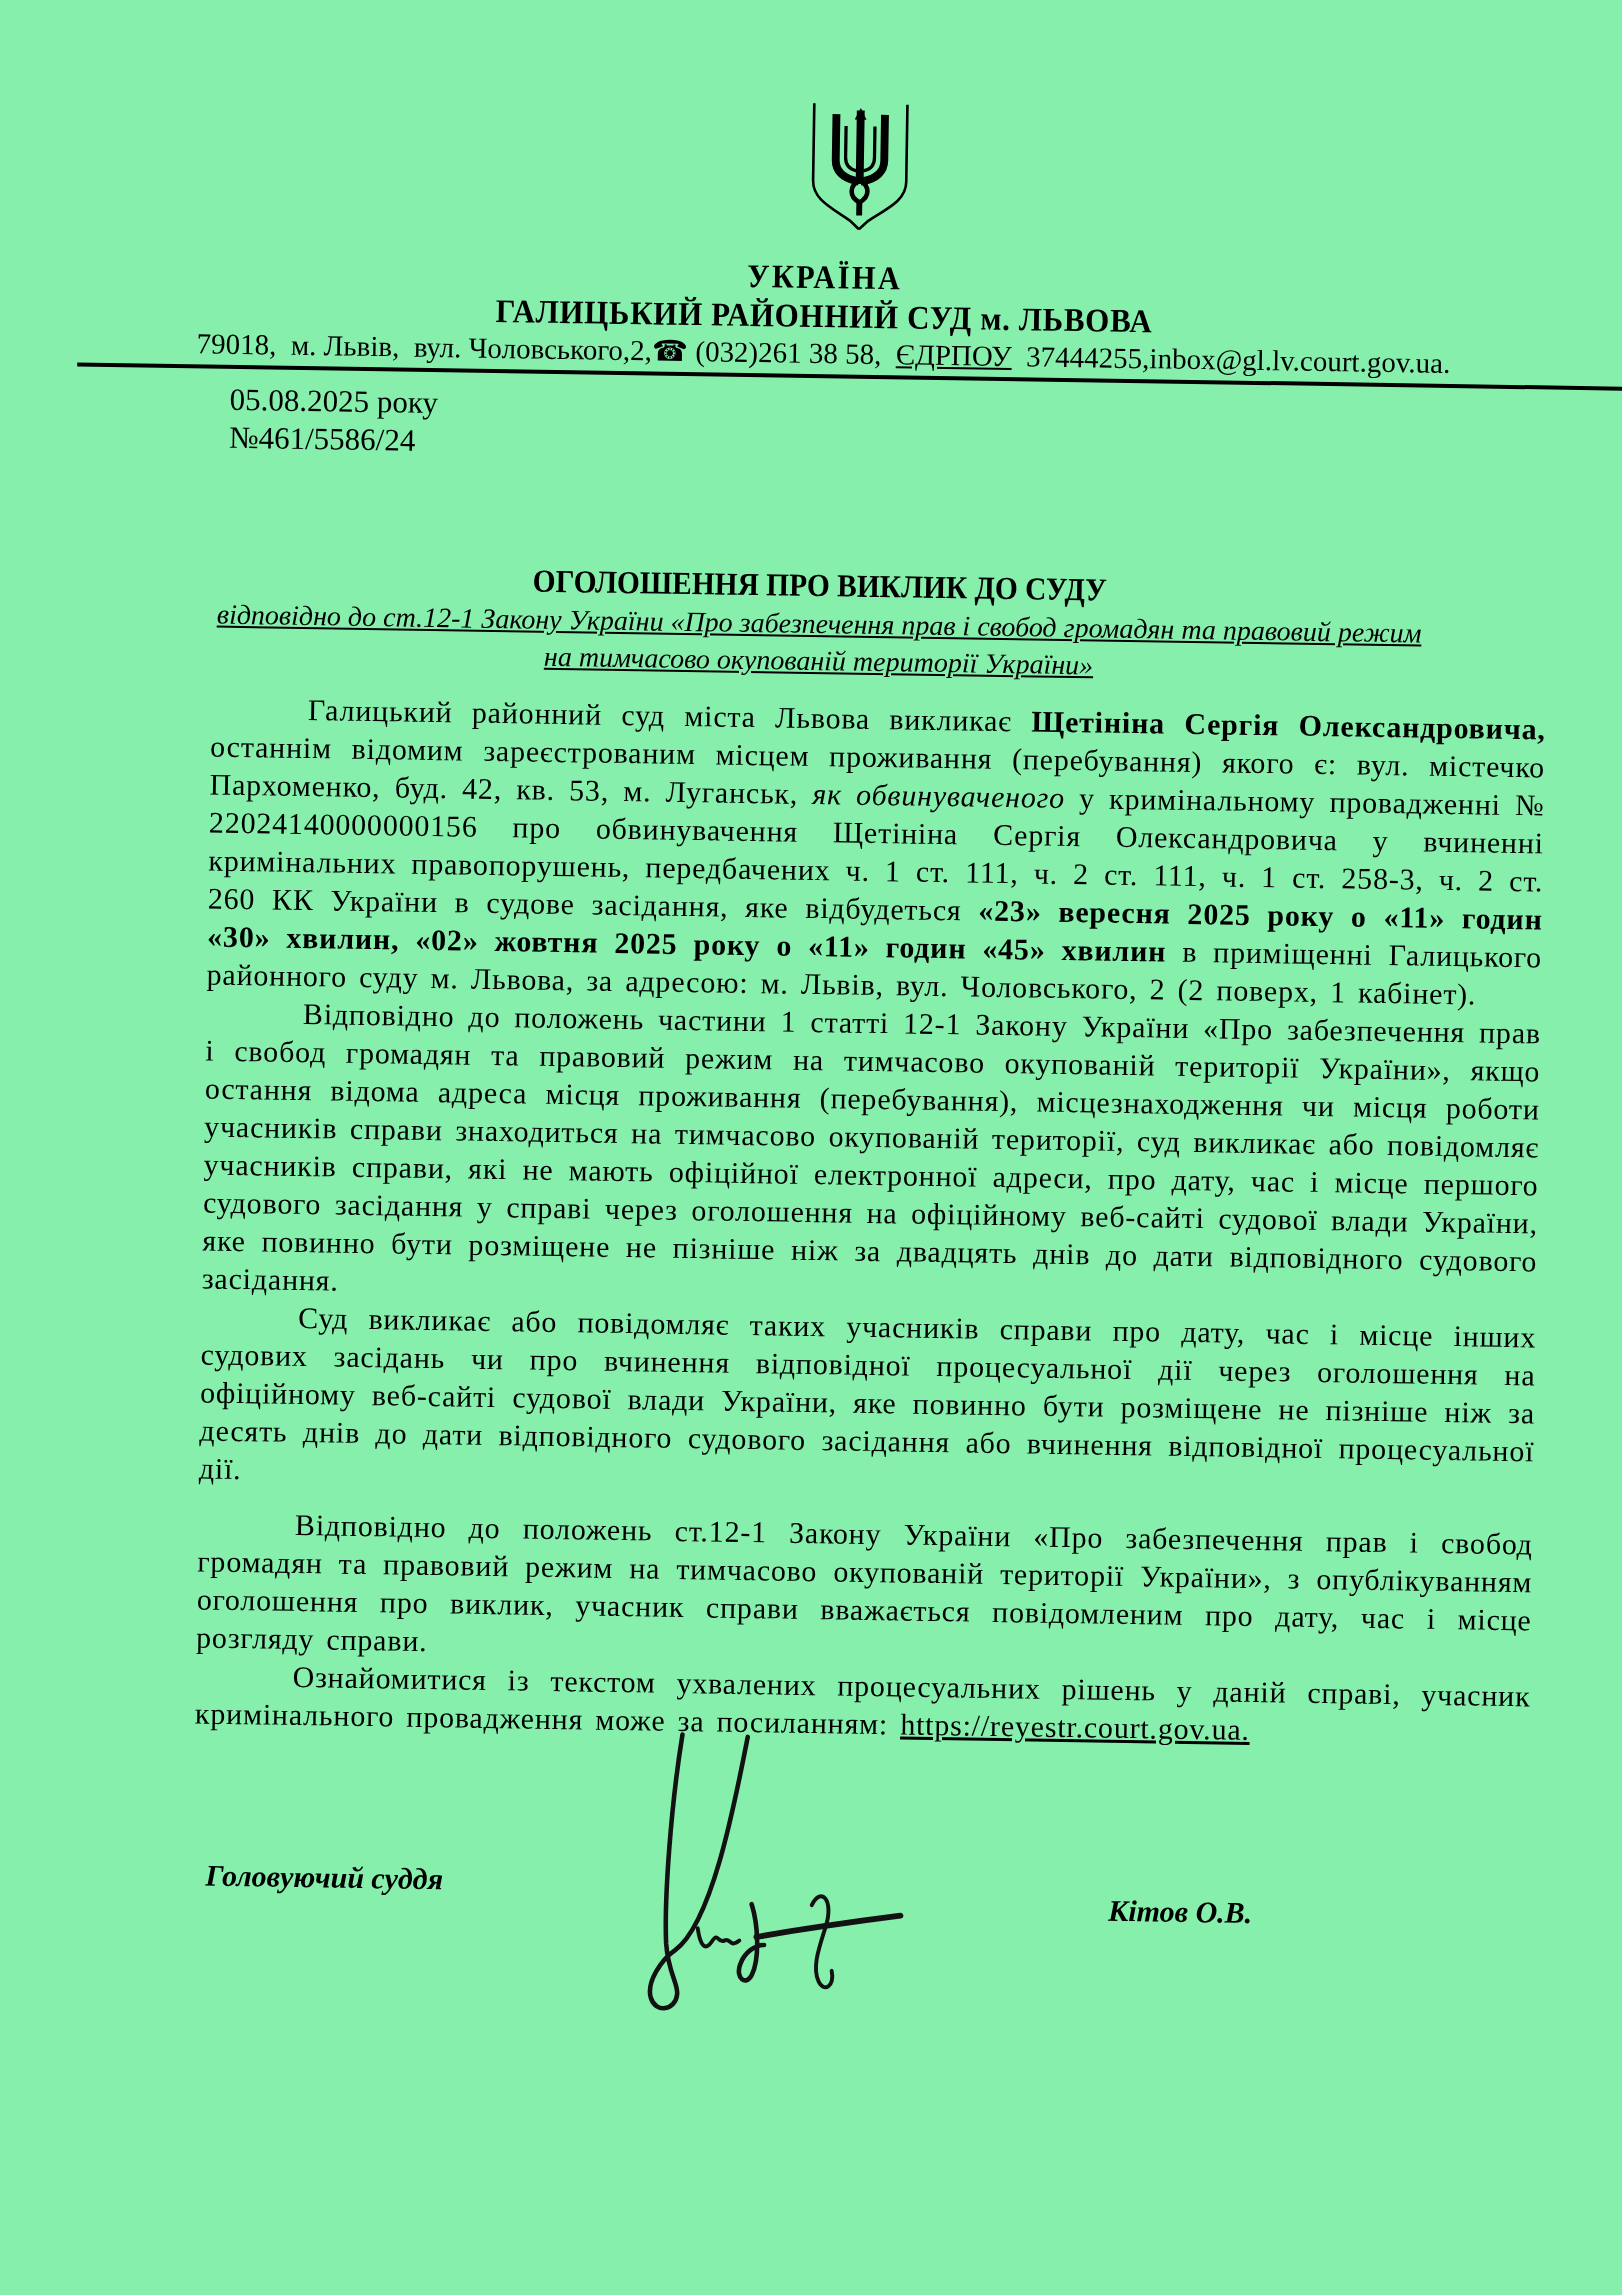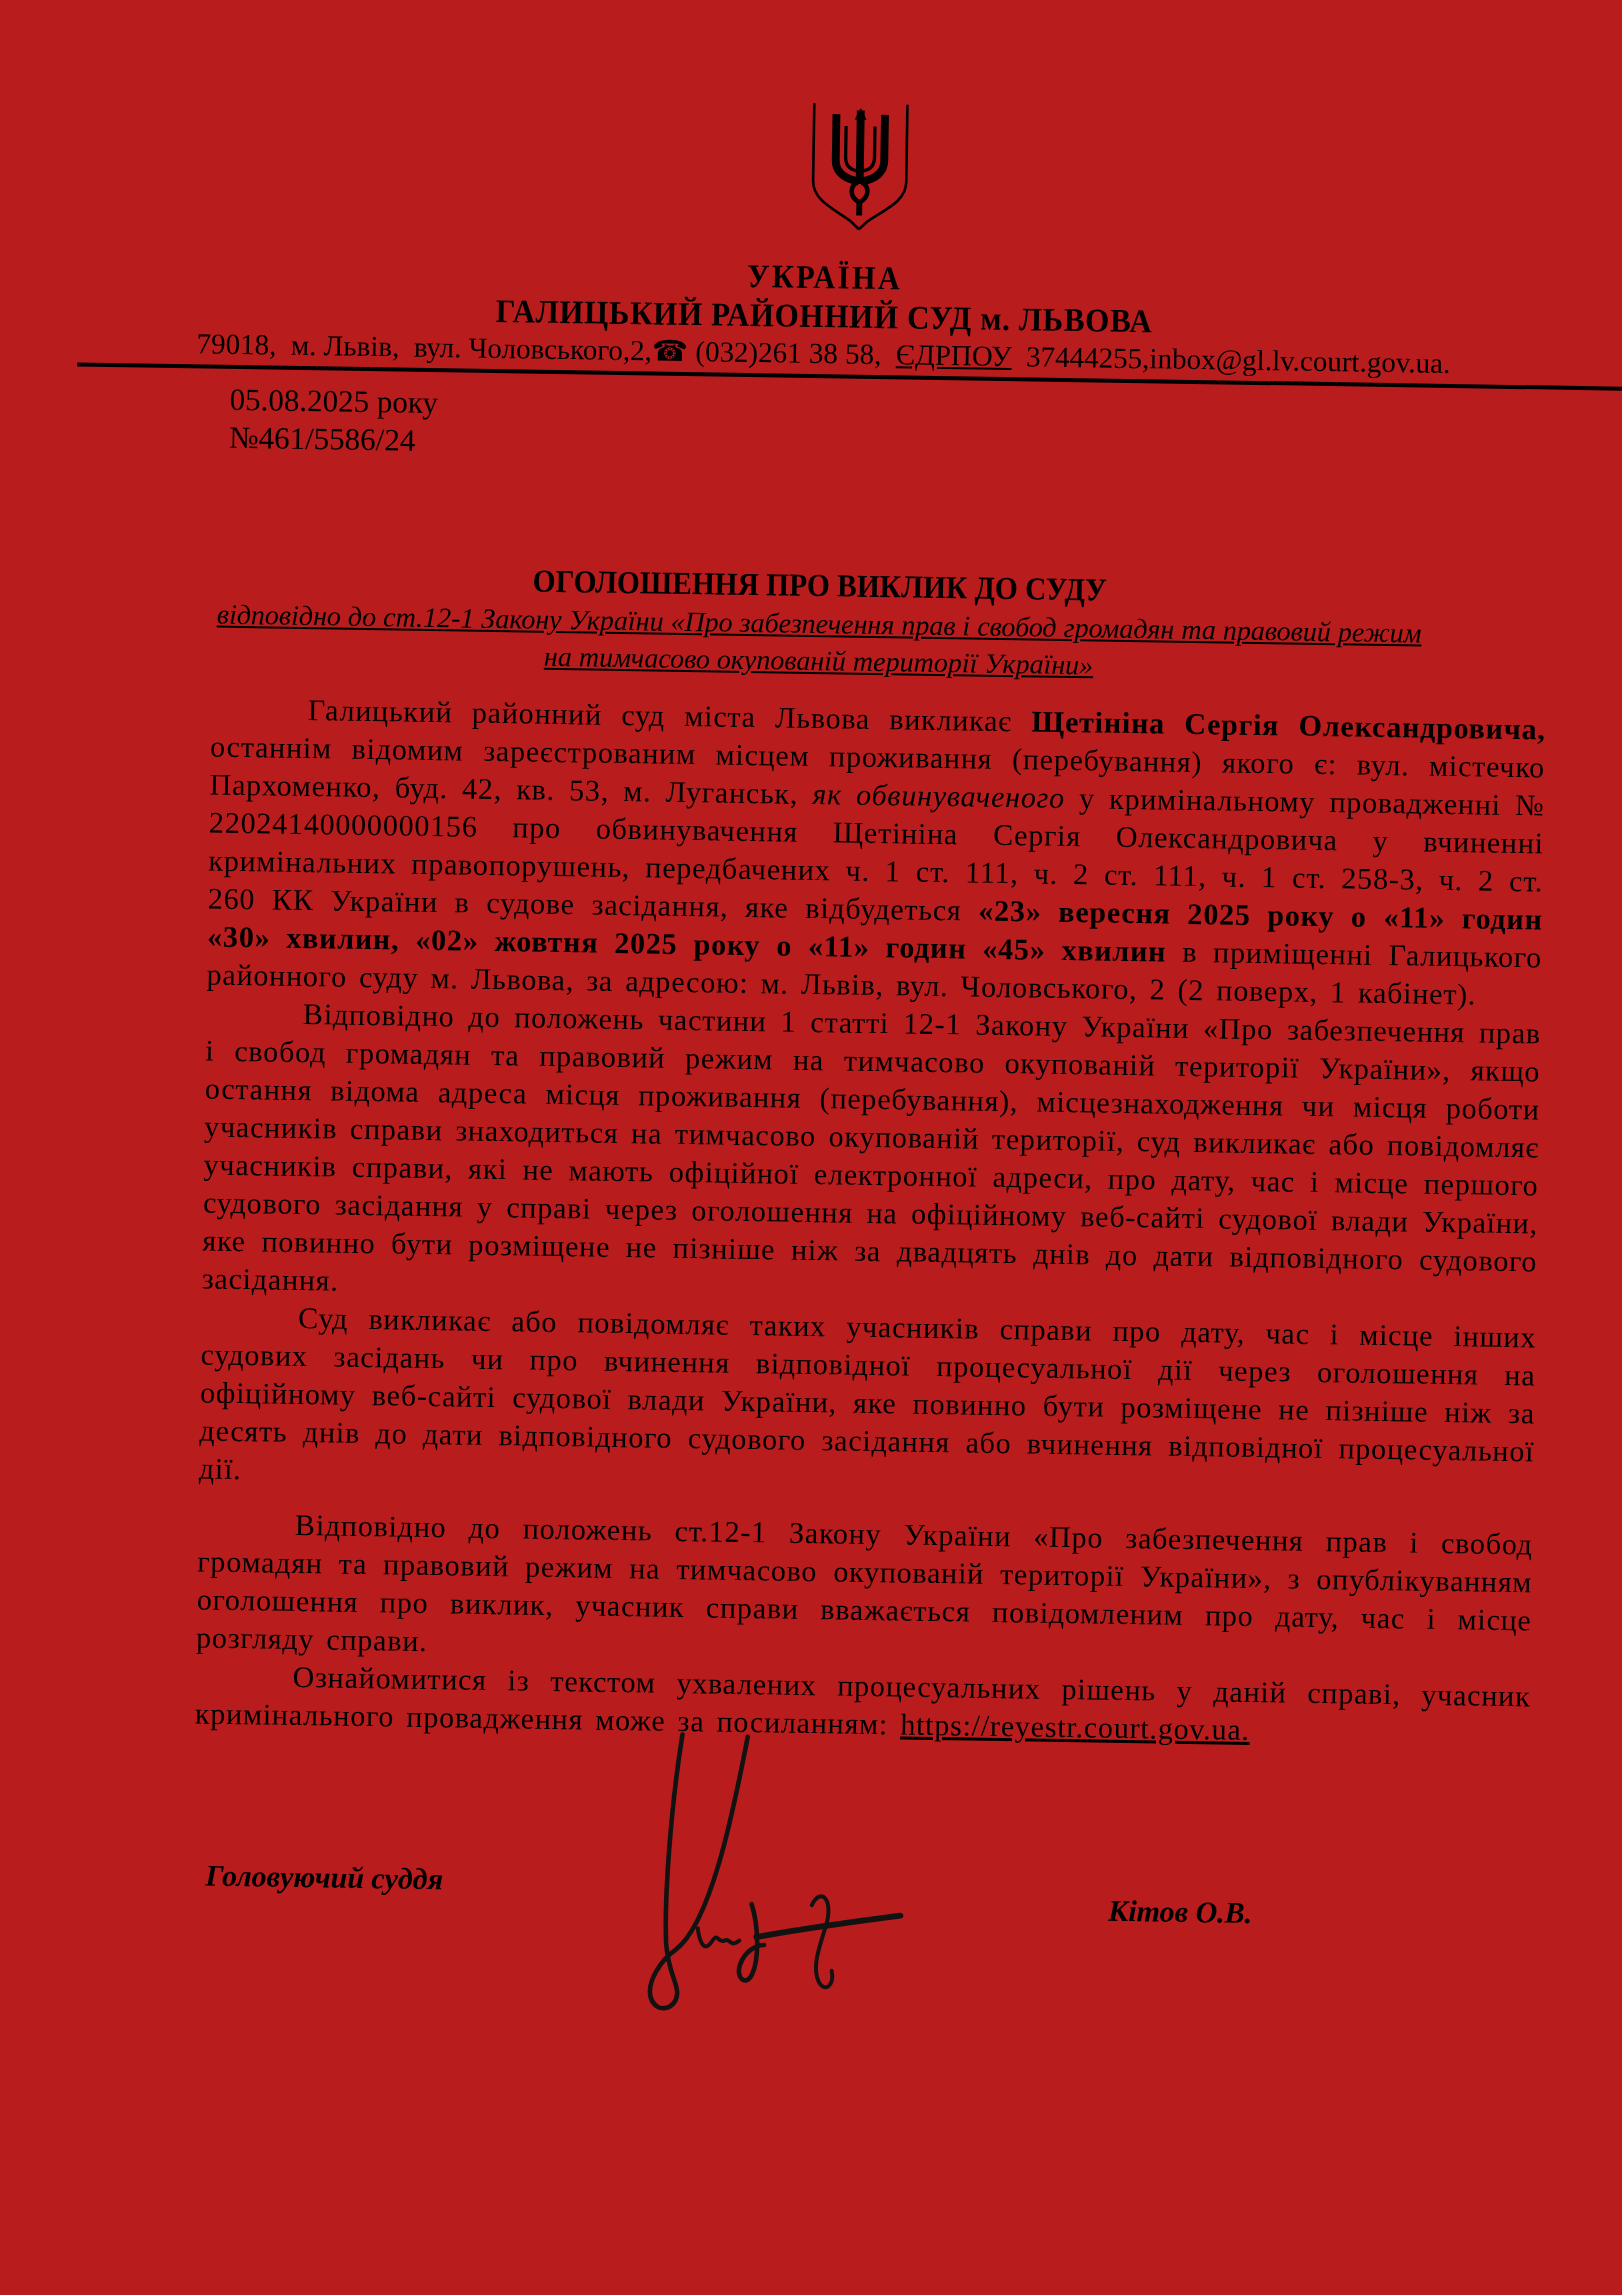--- a/index.html
+++ b/index.html
@@ -1,17 +1,17 @@
 <!DOCTYPE html>
 <html style="font-size:10.5px"><head>
 <meta charset="utf-8">
 <style>
   html,body{margin:0;padding:0;background:#888;}
   .page{
-    position:relative;width:1622px;height:2295px;background:#b91c1c;
+    position:relative;width:1622px;height:2295px;background:#86efac;
     overflow:hidden;font-family:"Liberation Serif",serif;color:#000;
   }
   .content{position:absolute;left:0;top:0;width:1622px;height:2295px;
     transform:rotate(0.9deg);transform-origin:811px 1147px;}
   .emblem{position:absolute;left:788px;top:102px;width:113px;height:143px;}
   .country{position:absolute;left:0;top:259px;width:1622px;text-align:center;
     font-weight:bold;font-size:33px;letter-spacing:2.6px;transform:scaleX(.92);}
   .court{position:absolute;left:0;top:298px;width:1622px;text-align:center;
     font-weight:bold;font-size:33px;letter-spacing:0.7px;transform:scaleX(.94);}
   .addr{position:absolute;left:0;top:336px;width:1622px;text-align:center;

